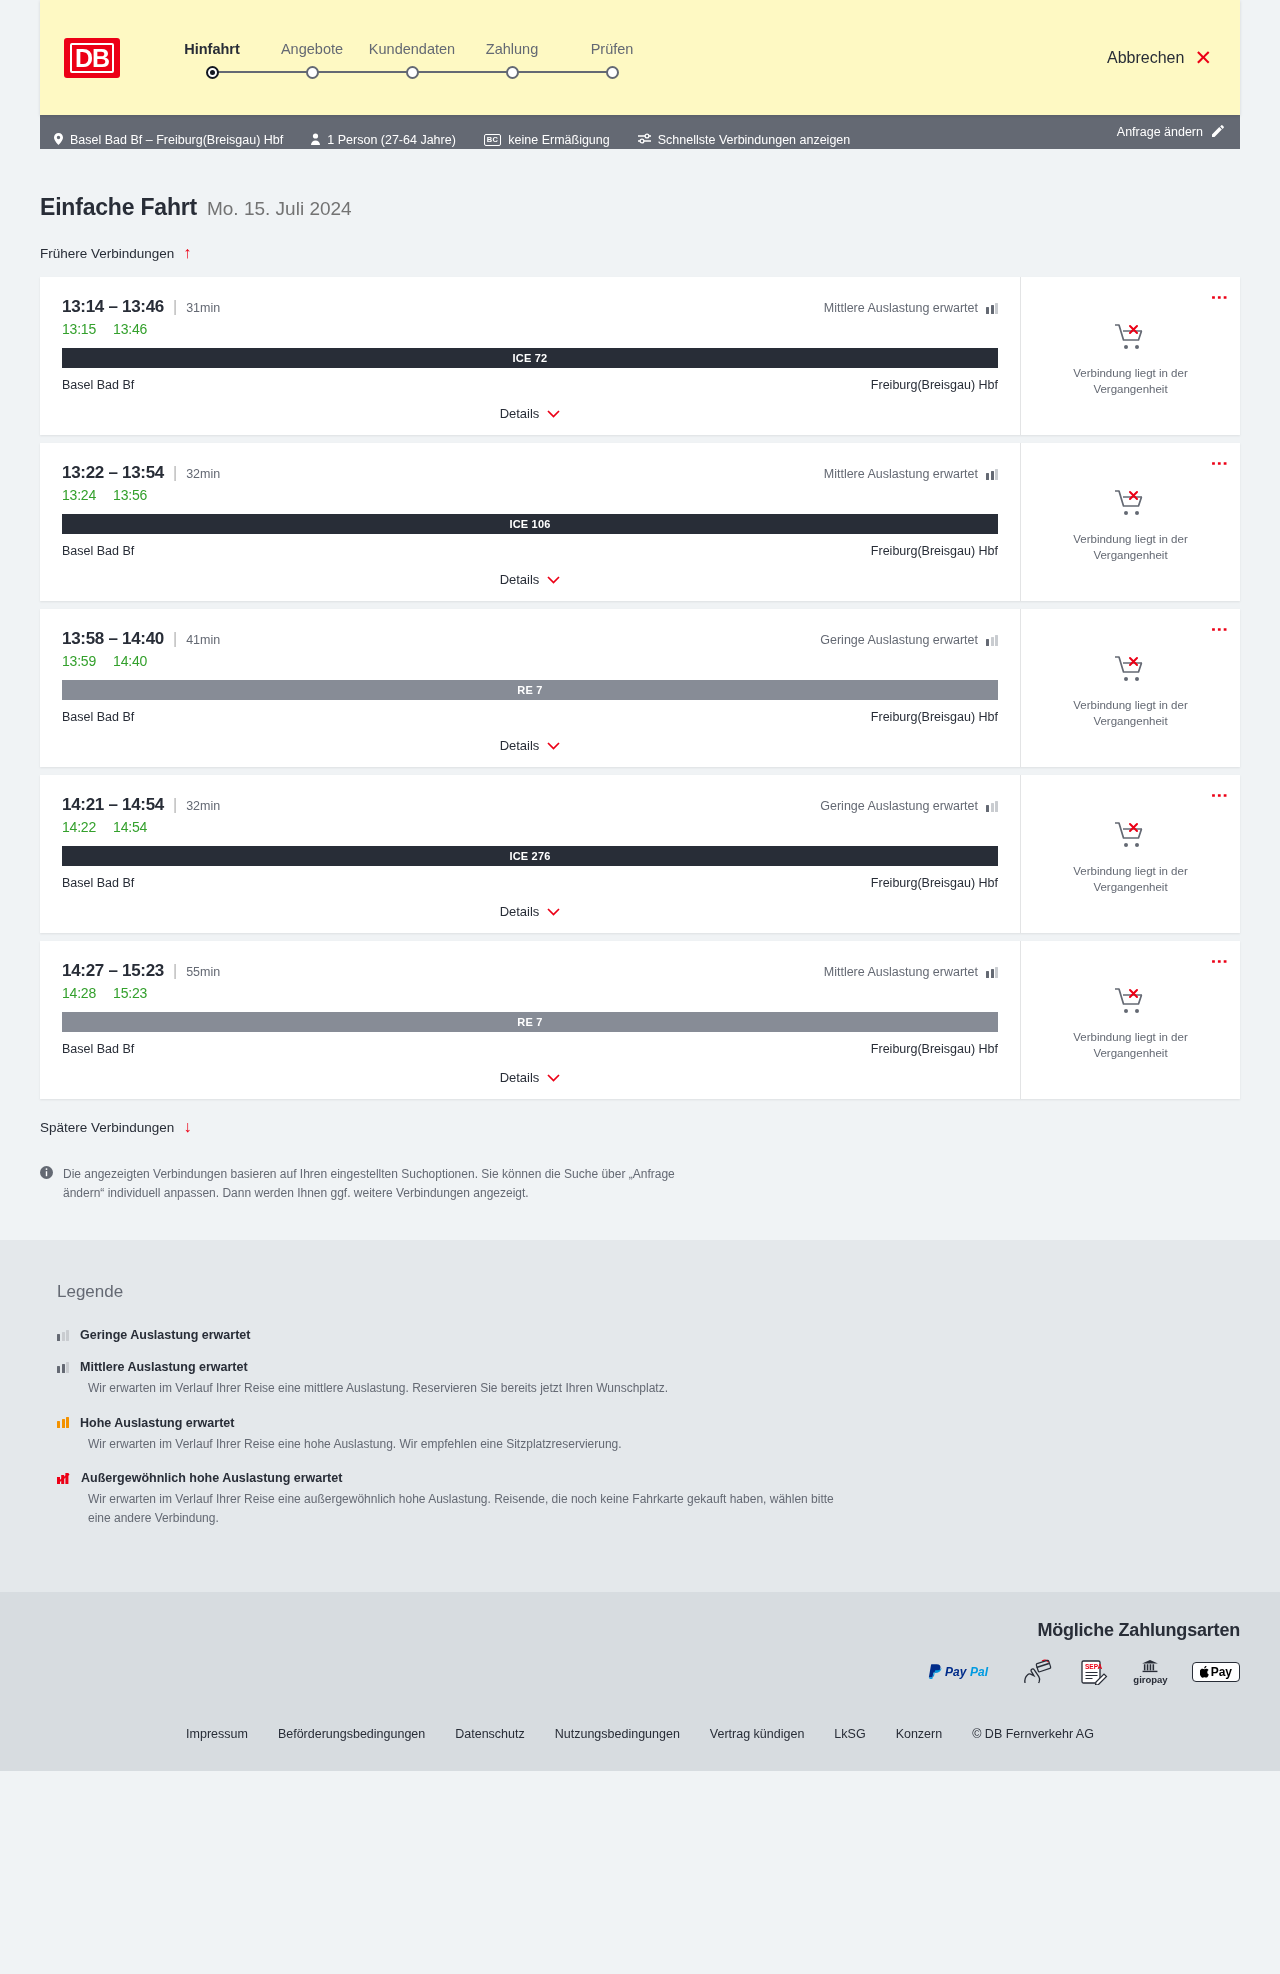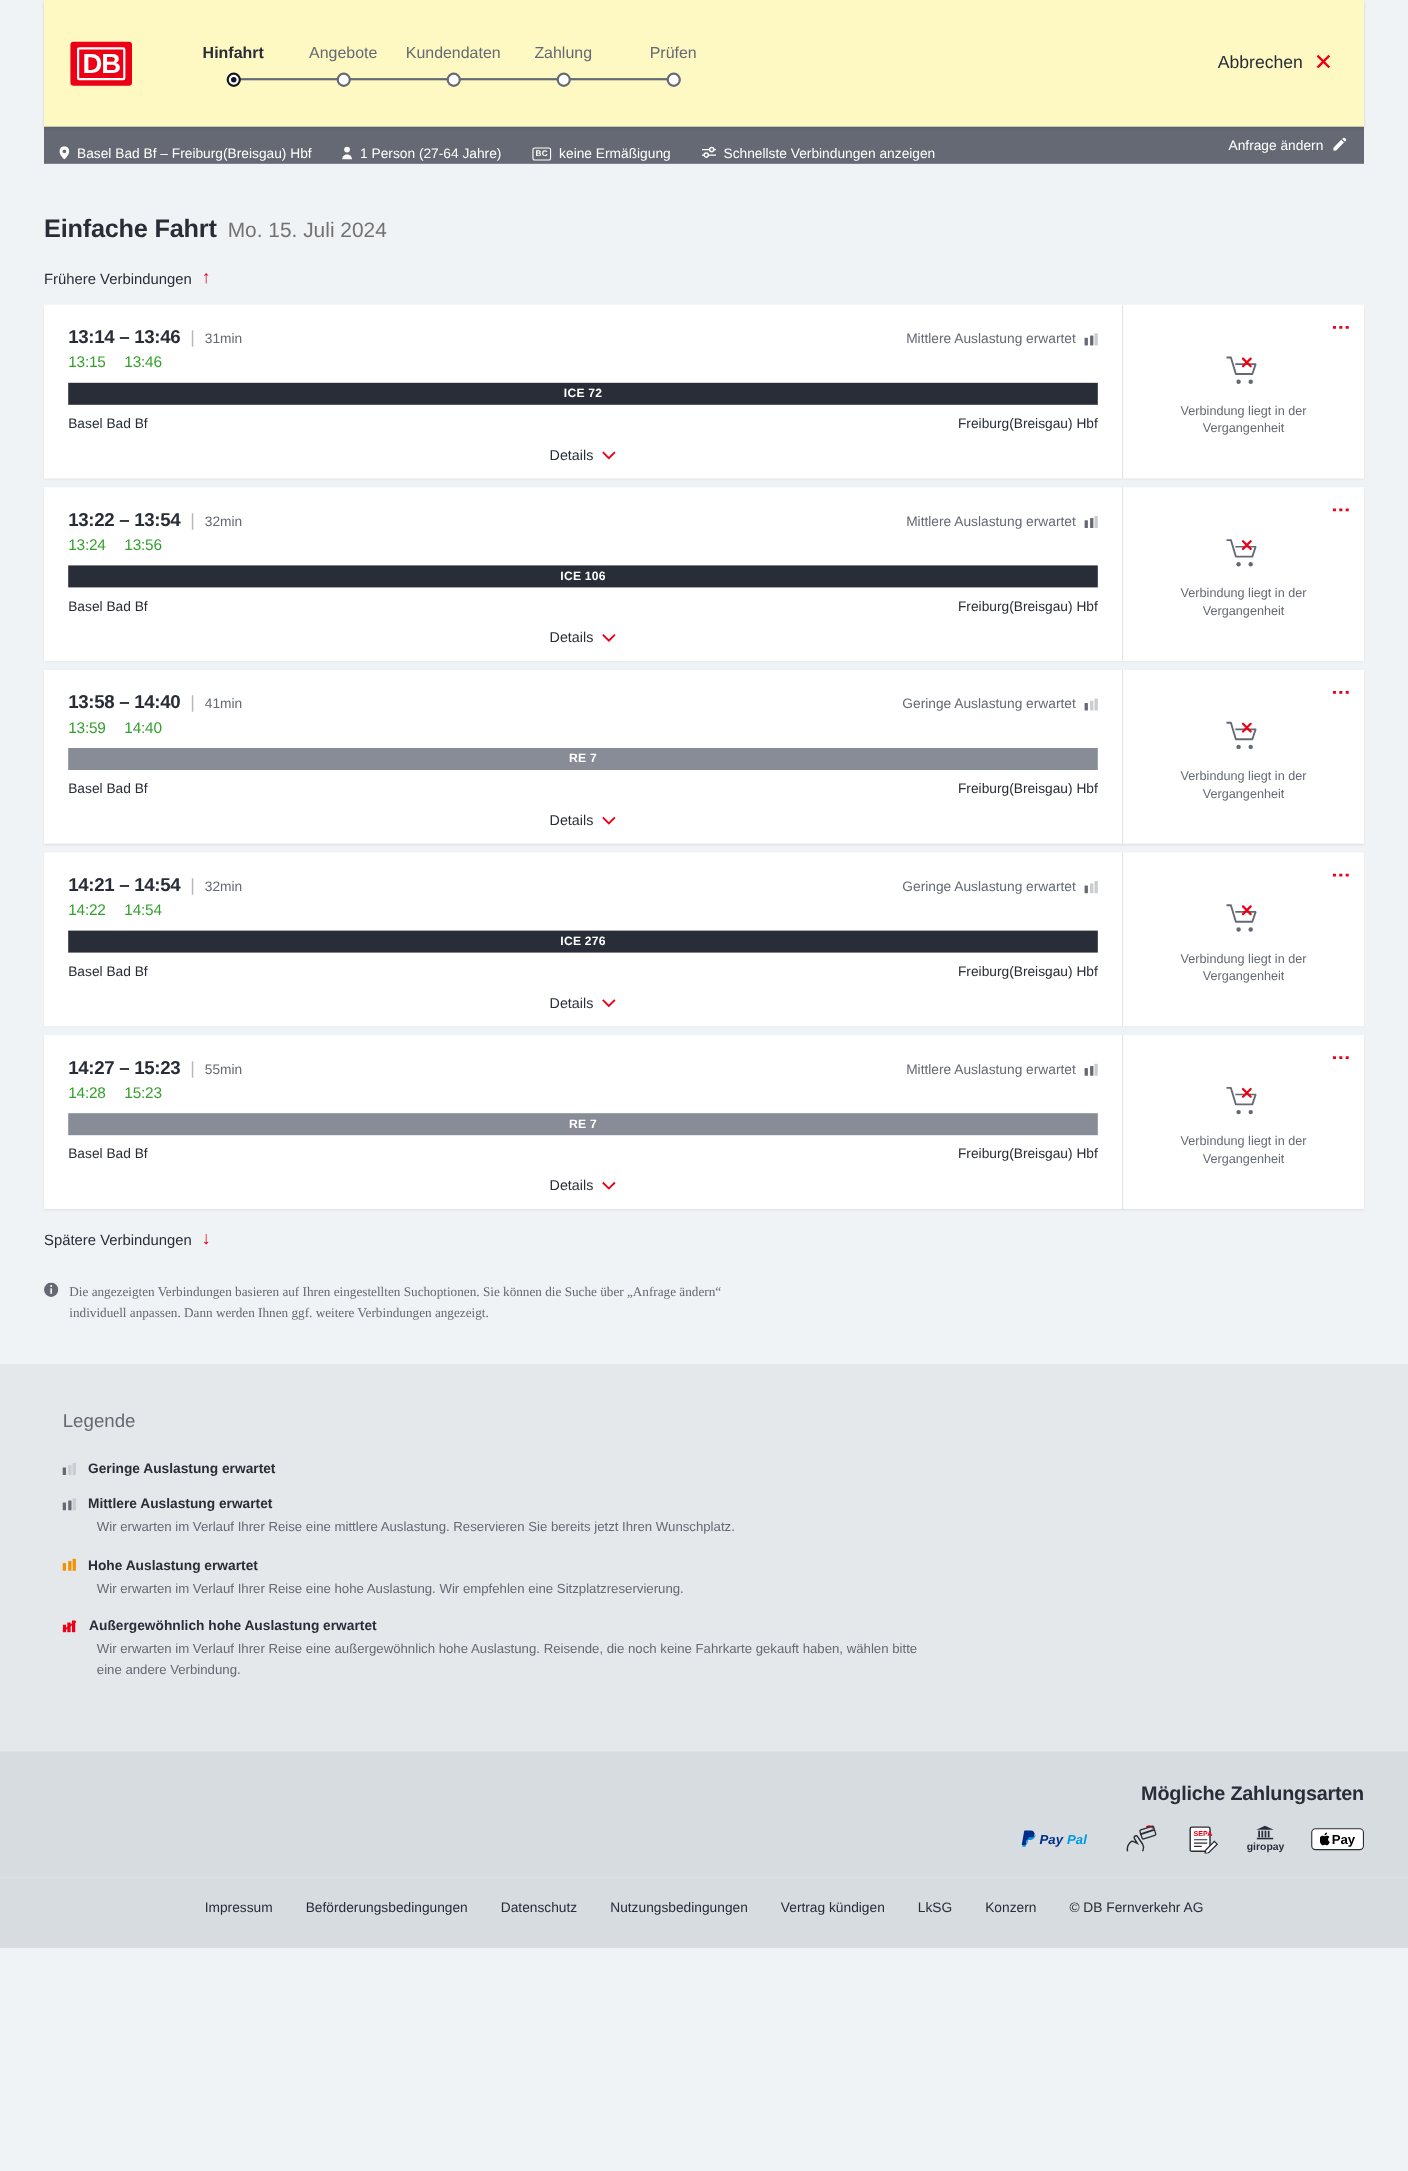--- a/index.html
+++ b/index.html
@@ -158,21 +158,21 @@
   .details-btn { display: flex; align-items: center; gap: 8px; font-size: 13px; color: #282d37; cursor: pointer; }
   .chev { color: #ec0016; }
 
   
   .occ-icon { display: inline-flex; align-items: flex-end; gap: 1.5px; height: 11px; }
   .occ-icon i { display: block; width: 3px; border-radius: .5px; }
 
   
   .info-note {
     display: flex; gap: 10px; margin-top: 30px;
-    font-size: 12px; color: #646973; line-height: 1.55; max-width: 640px; font-family: Liberation Serif, serif;
+    font-size: 12px; color: #646973; line-height: 1.55; max-width: 640px;
   }
   .info-note .i-circle { flex: 0 0 auto; margin-top: 1px; }
 
   
   .legend-section { background: #e4e8eb; padding: 42px 40px 46px 40px; }
   .legend-inner { padding-left: 17px; }
   .legend-title { font-size: 17px; color: #646973; margin-bottom: 26px; }
   .legend-item { margin-bottom: 18px; }
   .legend-head { display: flex; align-items: center; gap: 11px; }
   .legend-head .lbl { font-size: 12.5px; font-weight: bold; color: #282d37; }

